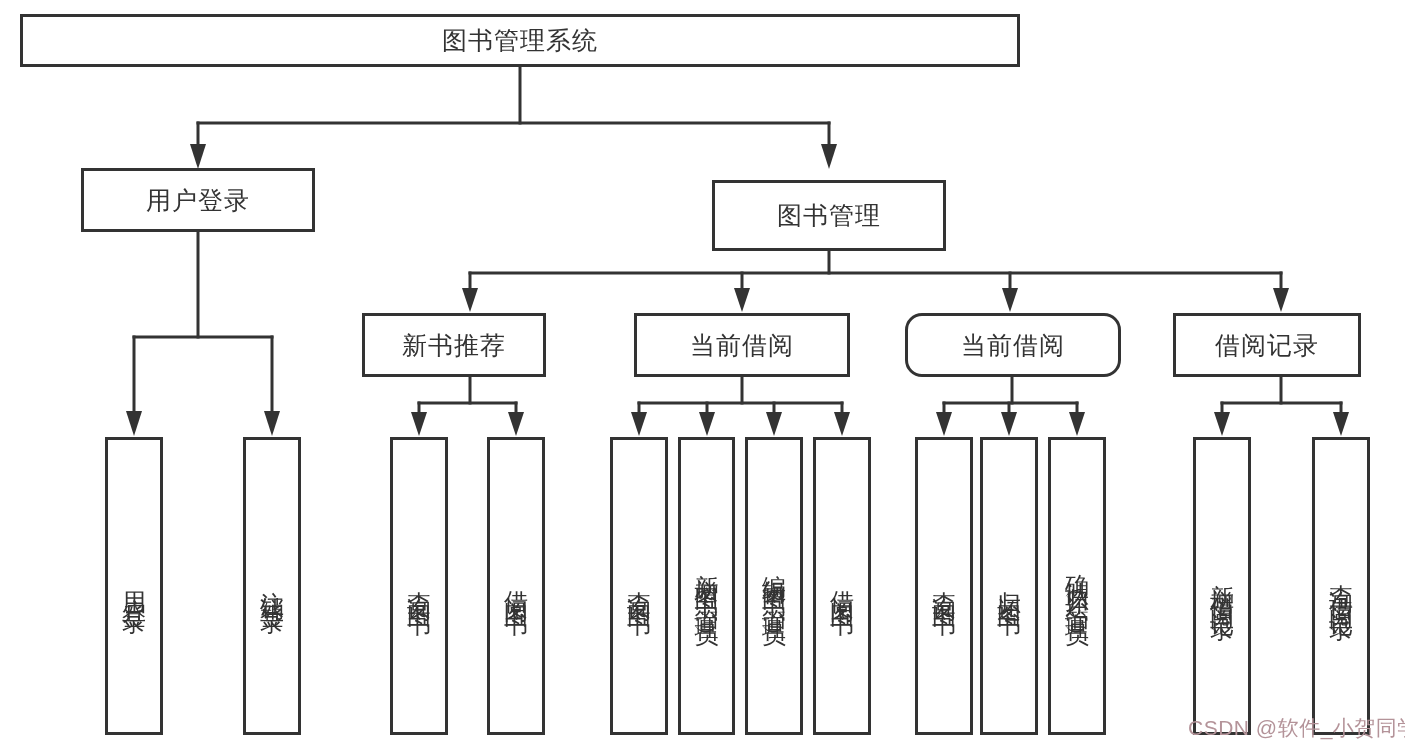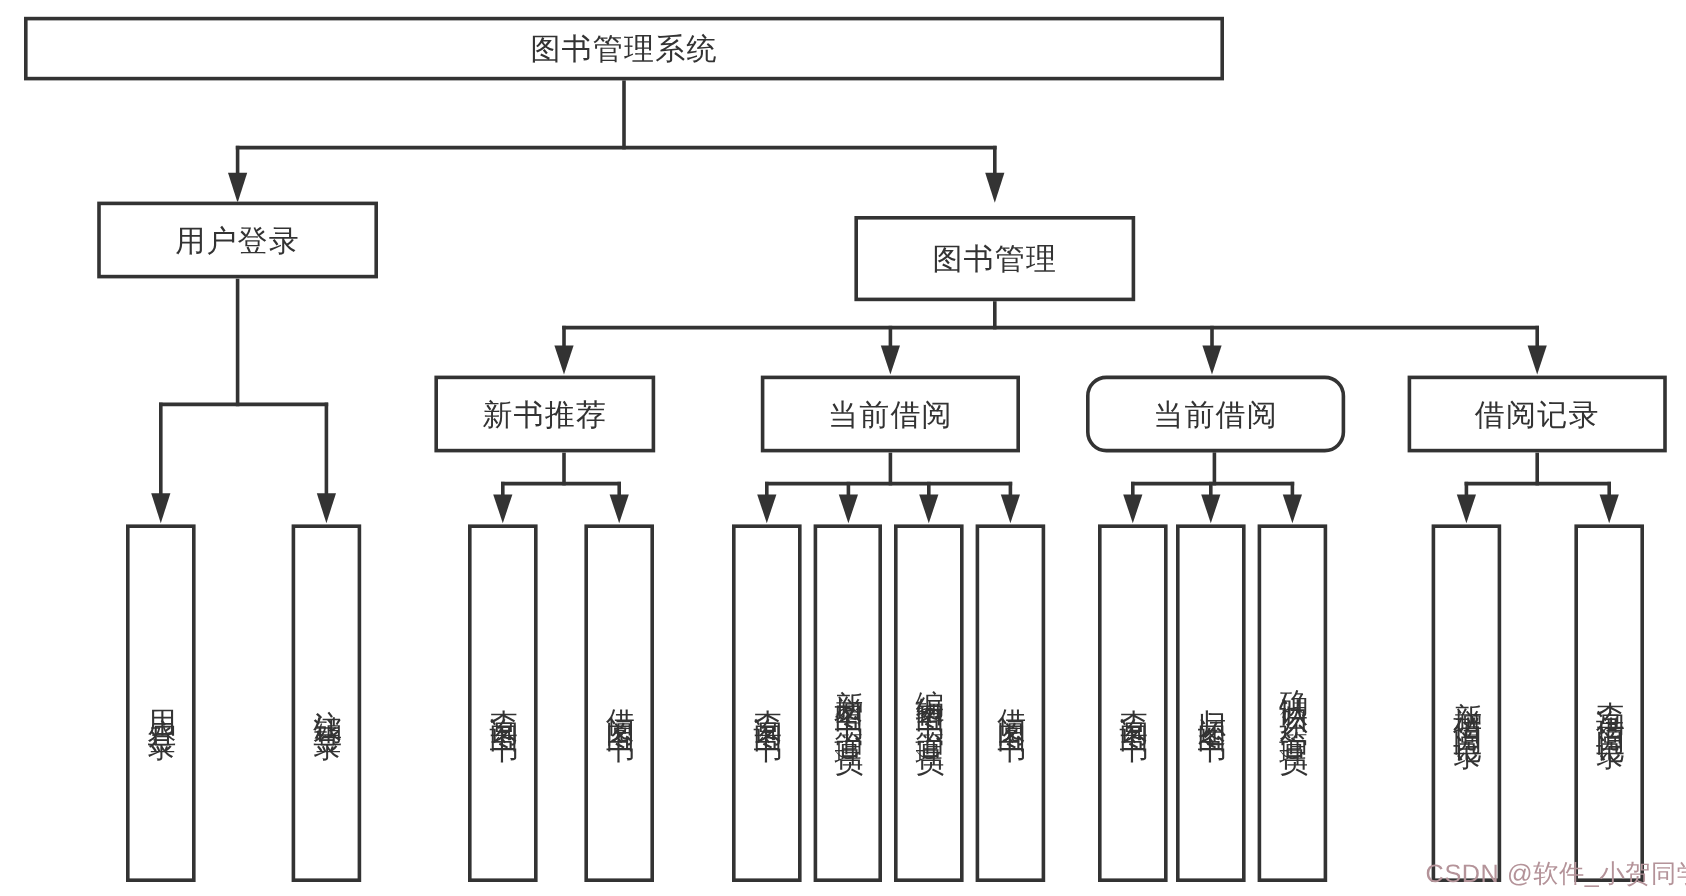--- a/index.html
+++ b/index.html
@@ -47,21 +47,21 @@
     color: #333333;
     line-height: 1;
   }
   
   #node-root        { left: 20px;   top: 14px;  width: 1000px; height: 53px; }
   #node-user-login  { left: 81px;   top: 168px; width: 234px;  height: 64px; }
   #node-book-mgmt   { left: 712px;  top: 180px; width: 234px;  height: 71px; }
   #node-new-book    { left: 362px;  top: 313px; width: 184px;  height: 64px; }
   #node-book-borrow { left: 634px;  top: 313px; width: 216px;  height: 64px; }
   #node-cur-borrow  { left: 905px;  top: 313px; width: 216px;  height: 64px; border-radius: 17px; }
-  #node-rec-borrow  { left: 1173px; top: 313px; width: 216px;  height: 64px; }
+  #node-rec-borrow  { left: 1173px; top: 313px; width: 188px;  height: 64px; }
   
   .leaf { top: 437px; height: 298px; width: 58px; }
   #leaf-ul-1 { left: 105px;  }
   #leaf-ul-2 { left: 243px;  }
   #leaf-nb-1 { left: 390px;  }
   #leaf-nb-2 { left: 487px;  }
   #leaf-bb-1 { left: 610px;  }
   #leaf-bb-2 { left: 678px; width: 57px; }
   #leaf-bb-3 { left: 745px;  }
   #leaf-bb-4 { left: 813px;  }

